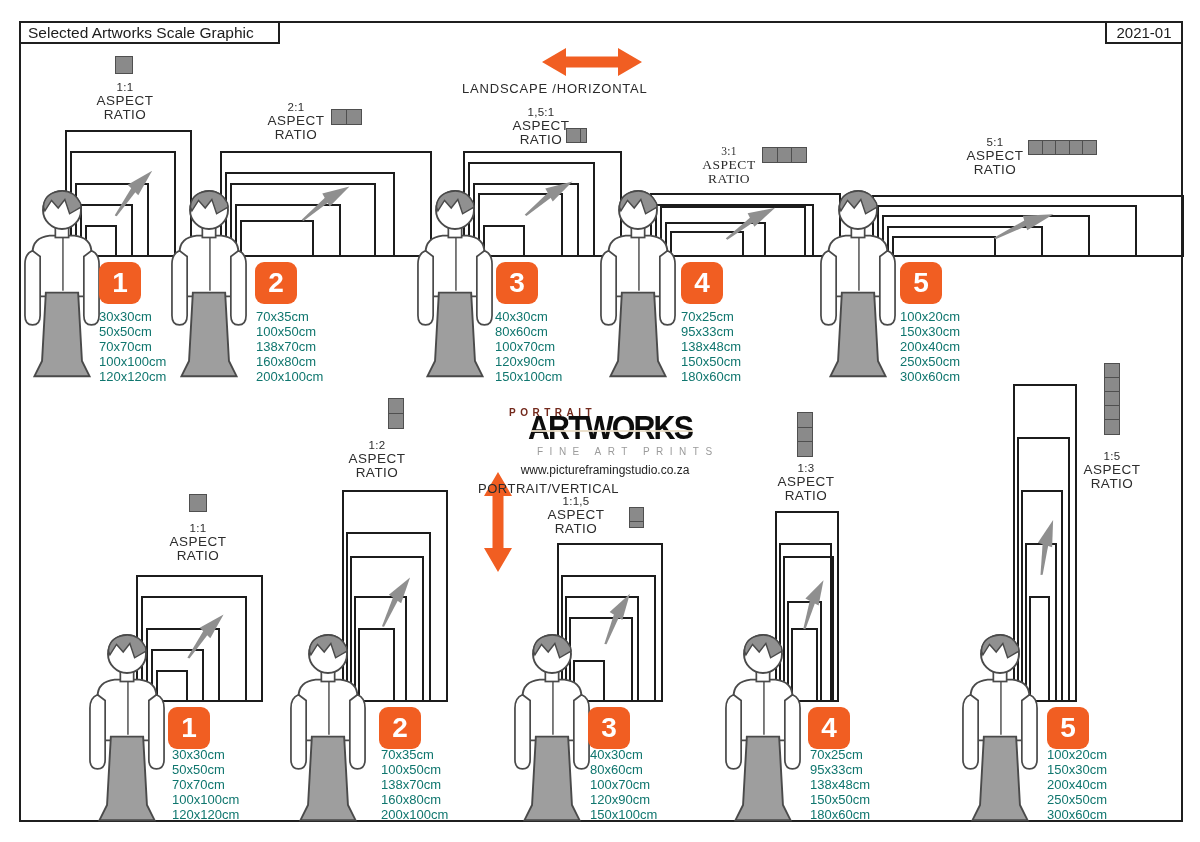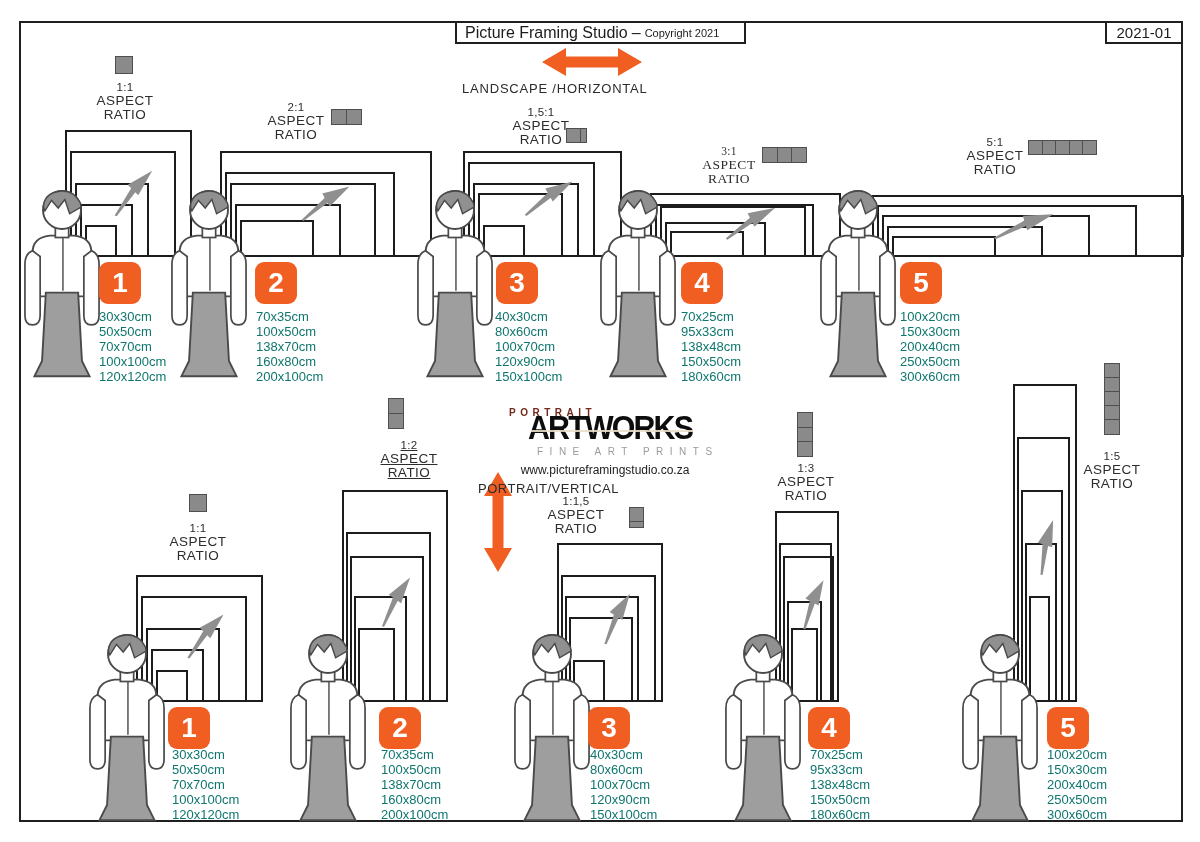--- a/index.html
+++ b/index.html
@@ -55,24 +55,22 @@
       <path d="M76 64 Q84 67 84 78 L84 132 Q84 142 76 142 Q68 142 68 132 L68 70 Z" fill="#fff" stroke="#4a4a4a" stroke-width="1.8"></path>
       <line x1="46" y1="48" x2="46" y2="106" stroke="#4a4a4a" stroke-width="1.5"></line>
       <rect x="38" y="34" width="14" height="16" fill="#fff" stroke="#4a4a4a" stroke-width="1.8"></rect>
       <circle cx="45" cy="21" r="20" fill="#fff" stroke="#4a4a4a" stroke-width="2"></circle>
       <path d="M25.5 18 Q26 4 41 1.5 Q57 -1 64.5 14 L65 18 L53 25 L48 10 L41 19 L34 11 L27 22 Z" fill="#909090" stroke="#4a4a4a" stroke-width="1.5"></path>
     </symbol>
   </svg>
 
   <div class="page-border"></div>
 
-  <div class="hdr-box hdr-center">
-    <span class="big">Picture Framing Studio</span>
-    <span class="dash">–</span>
-    <span class="small">Copyright 2021</span>
+  <div class="hdr-box hdr-left">
+    <span>Selected Artworks Scale Graphic</span>
   </div>
   <div class="hdr-box hdr-right">
     <span>2021-01</span>
   </div>
 
   <div class="oarrow" style="left:542px;top:46px;">
     <svg width="100" height="32" viewBox="0 0 100 32">
         <polygon points="0,16 24,2 24,10.5 76,10.5 76,2 100,16 76,30 76,21.5 24,21.5 24,30" fill="currentColor"></polygon>
       </svg>
   </div>
@@ -298,21 +296,21 @@
         <div class="frame" style="left: 350px; top: 555.72px; width: 74.2px; height: 146.28px;"></div>
         <div class="frame" style="left: 354px; top: 596px; width: 53px; height: 106px;"></div>
         <div class="frame" style="left: 358px; top: 627.8px; width: 37.1px; height: 74.2px;"></div>
         <div class="garrow" style="left: 365px; top: 589px; width: 60px; height: 20px; transform: rotate(-55deg);"><svg width="60" height="20" viewBox="0 0 64 20" preserveAspectRatio="none">
       <polygon points="0,15 34,7 34,13 1,17" fill="currentColor"></polygon>
       <polygon points="32,2.5 60,10 32,17.5" fill="currentColor"></polygon>
           </svg></div>
         <svg class="person" width="86" height="190" style="left: 285px; top: 634px;">
           <use href="#person"></use>
         </svg>
-        <div class="aspect-label" style="left: 344px; top: 438px; text-decoration: underline;">
+        <div class="aspect-label" style="left: 312px; top: 438px;">
           <div class="ratio">1:2</div>
           <div class="word">ASPECT</div>
           <div class="word">RATIO</div>
         </div>
         <div class="icon-squares col" style="left: 388px; top: 398px;">
           <div class="cell" style="width: 16px; height: 16px;"></div>
           <div class="cell" style="width: 16px; height: 16px;"></div>
         </div>
         <div class="badge" style="left: 379px; top: 707px;">
           <span>2</span>

